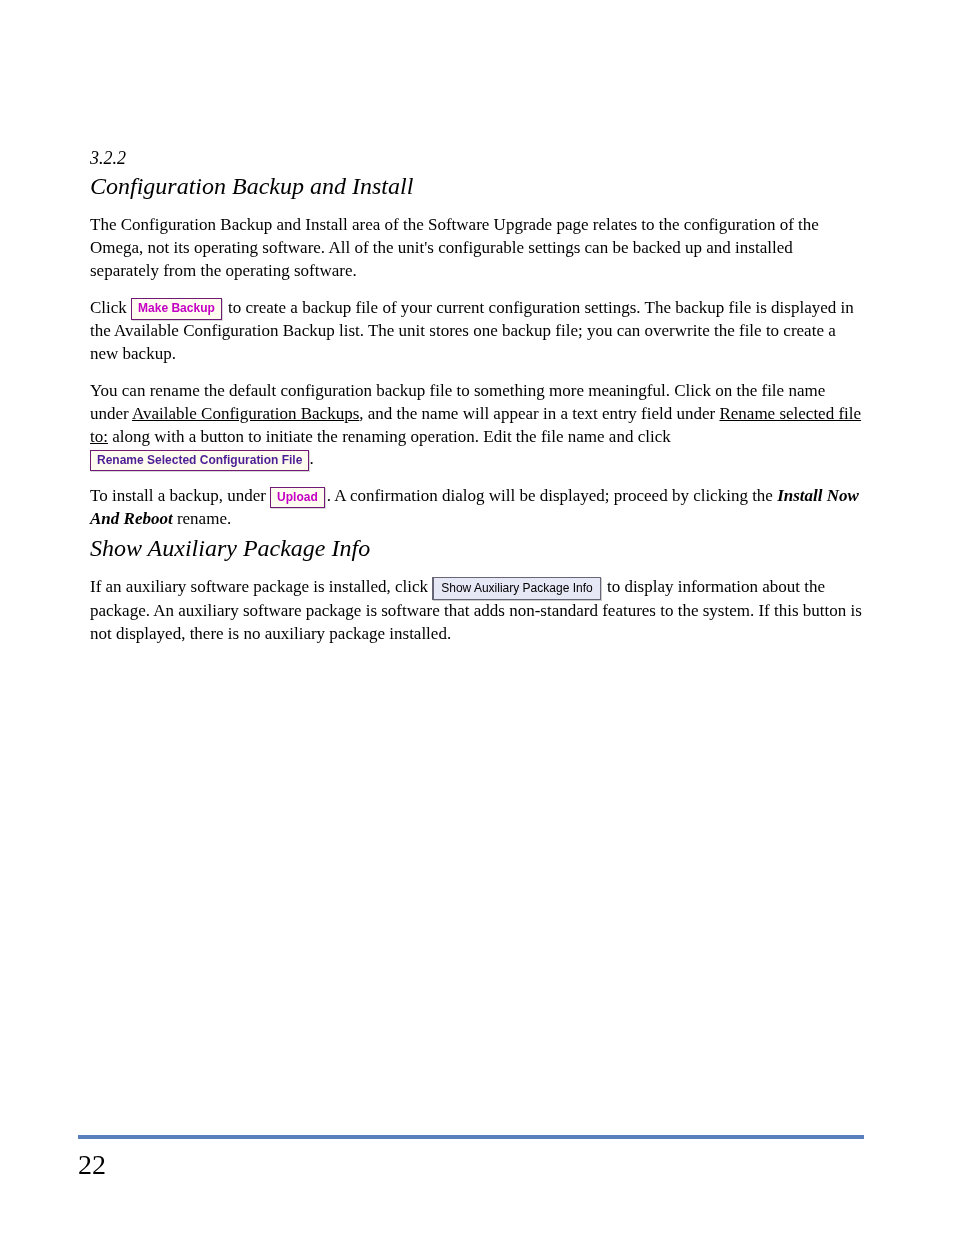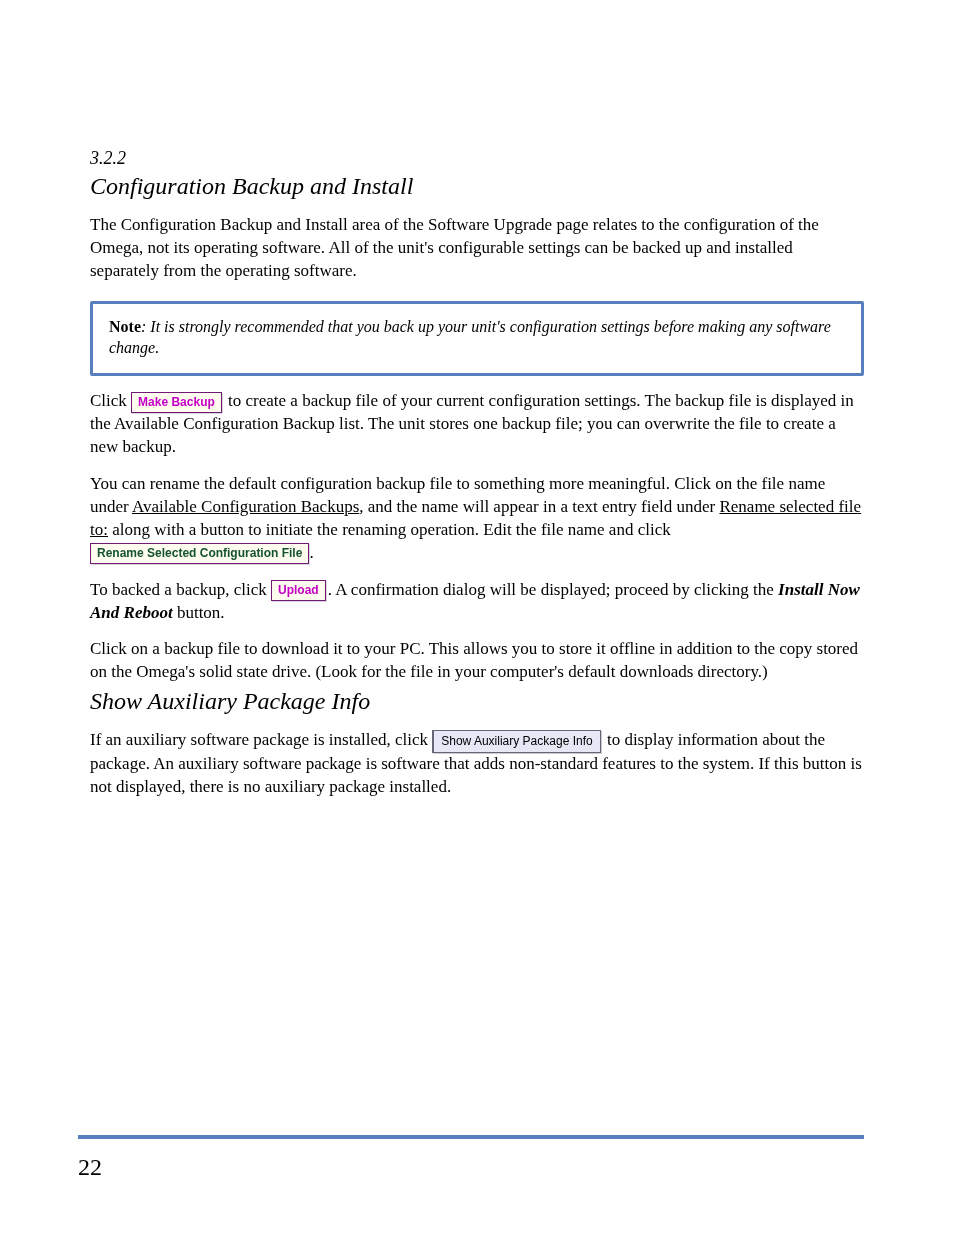--- a/index.html
+++ b/index.html
@@ -20,71 +20,67 @@
   }
   .note-word { font-weight: bold; font-style: normal; }
   .btn-img {
     display: inline-block; vertical-align: middle;
     border: 1px solid #701a75; padding: 1px 6px 2px 6px;
     font-family: Arial, Helvetica, sans-serif; font-size: 12px;
     font-weight: bold; background: #fefcef;
     box-shadow: 1px 1px 0 rgba(0,0,0,0.15);
   }
   .btn-magenta { color: #c400c4; }
-  .btn-blue { color: #14532d; }
+  .btn-blue { color: #4c1d95; }
   .btn-gray {
     display: inline-block; vertical-align: middle;
     border: 1px solid #667; border-left: 2px solid #667;
     padding: 2px 7px 3px 7px; background: #e6e8f6;
     font-family: Arial, Helvetica, sans-serif; font-size: 12px;
     color: #000; box-shadow: 1px 1px 0 rgba(0,0,0,0.2);
   }
   .inline-after { margin-left: 2px; }
   .underline { text-decoration: underline; }
   .indent-first { text-indent: 0; }
   .para { margin-top: 14px; }
   .bold-i { font-weight: bold; font-style: italic; }
   .footer-rule {
     position: absolute; left: 78px; right: 90px; bottom: 96px;
     height: 4px; background: #5a7fbf;
   }
   .page-num {
     position: absolute; left: 78px; bottom: 54px;
-    font-size: 24px; font-family: Georgia, serif;
+    font-size: 28px; font-family: Georgia, serif;
   }
 </style>
 </head>
 <body>
 
 <div class="page">
 
   <div class="header-region"></div>
 
   <div class="section-num">3.2.2</div>
   <div class="section-title">Configuration Backup and Install</div>
 
   <div class="body-text indent-first">The Configuration Backup and Install area of the Software Upgrade page relates to the configuration of the Omega, not its operating software. All of the unit's configurable settings can be backed up and installed separately from the operating software.</div>
 
-  <div class="note-box">
-    <span class="note-word">Note</span><span>: It is strongly recommended that you back up your unit's configuration settings before making any software change.</span>
-  </div>
 
   <div class="body-text para">
     <span>Click </span><span class="btn-img btn-magenta">Make Backup</span><span class="inline-after"> to create a backup file of your current configuration settings. The backup file is displayed in the Available Configuration Backup list. The unit stores one backup file; you can overwrite the file to create a new backup.</span>
   </div>
 
   <div class="body-text para">
     <span>You can rename the default configuration backup file to something more meaningful. Click on the file name under </span><span class="underline">Available Configuration Backups</span><span>, and the name will appear in a text entry field under </span><span class="underline">Rename selected file to:</span><span> along with a button to initiate the renaming operation. Edit the file name and click </span><span class="btn-img btn-blue">Rename Selected Configuration File</span><span>.</span>
   </div>
 
   <div class="body-text para">
-    <span>To backed a backup, click </span><span class="btn-img btn-magenta">Upload</span><span class="inline-after">. A confirmation dialog will be displayed; proceed by clicking the </span><span class="bold-i">Install Now And Reboot</span><span> button.</span>
+    <span>To install a backup, under </span><span class="btn-img btn-magenta">Upload</span><span class="inline-after">. A confirmation dialog will be displayed; proceed by clicking the </span><span class="bold-i">Install Now And Reboot</span><span> rename.</span>
   </div>
 
-  <div class="body-text para">Click on a backup file to download it to your PC. This allows you to store it offline in addition to the copy stored on the Omega's solid state drive. (Look for the file in your computer's default downloads directory.)</div>
 
 
   <div class="section-title">Show Auxiliary Package Info</div>
 
   <div class="body-text para">
     <span>If an auxiliary software package is installed, click </span><span class="btn-gray">Show Auxiliary Package Info</span><span class="inline-after"> to display information about the package. An auxiliary software package is software that adds non-standard features to the system. If this button is not displayed, there is no auxiliary package installed.</span>
   </div>
 
   <div class="footer-rule"></div>
   <div class="page-num">22</div>

